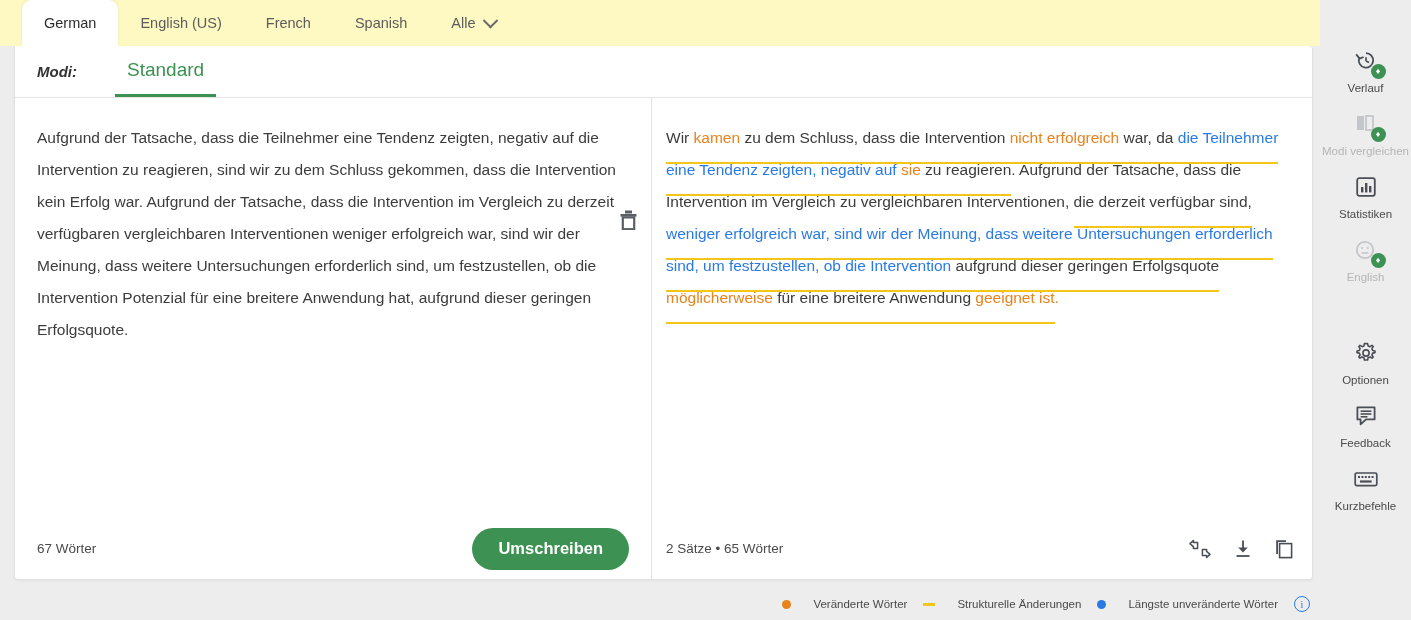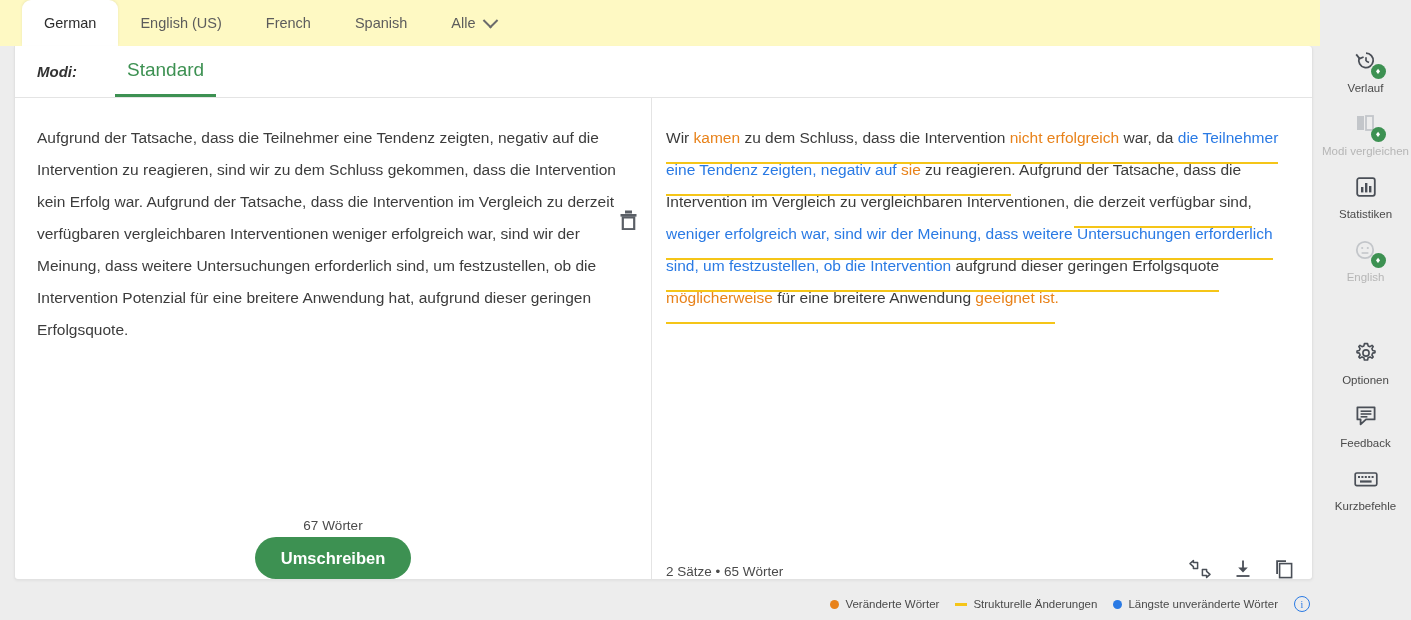--- a/index.html
+++ b/index.html
@@ -74,22 +74,22 @@
   
   .tok-orange{color:#e8821a;}
   .tok-blue{color:#2a7ae4;}
   .u-yellow{border-bottom:2px solid #f5c518;padding-bottom:16px;}
 
   
   .pane-footer{
     position:absolute;left:0;bottom:0;width:100%;height:61px;
     display:flex;align-items:center;box-sizing:border-box;
   }
-  .pane-left .pane-footer{padding:0 22px;justify-content:space-between;flex-direction:column;}
-  .pane-right .pane-footer{padding:0 18px 0 14px;justify-content:space-between;align-items:flex-end;}
+  .pane-left .pane-footer{padding:0 22px;justify-content:space-between;}
+  .pane-right .pane-footer{padding:0 18px 0 14px;justify-content:space-between;}
   .count-text{font-size:13.5px;color:#4a4a4a;}
   .rewrite-btn{
     background:#3d9152;color:#fff;border:none;border-radius:22px;
     padding:0 26px;height:42px;font-size:16.5px;font-weight:bold;
     font-family:"Liberation Sans", sans-serif;cursor:pointer;
   }
   .out-actions{display:flex;align-items:center;gap:22px;}
   .out-actions .ico{cursor:pointer;display:flex;align-items:center;}
 
   
@@ -110,21 +110,21 @@
   }
   .side-label{font-size:11.5px;color:#4a4a4a;text-align:center;margin-top:5px;line-height:14px;}
   .side-item.disabled .side-label{color:#b6b6b6;}
   .spacer{height:40px;}
 
   
   .legend{
     position:absolute;right:101px;bottom:8px;
     display:flex;align-items:center;gap:16px;font-size:11.5px;color:#4a4a4a;
   }
-  .legend .item{display:flex;align-items:center;gap:6px;}
+  .legend .item{display:flex;align-items:center;gap:22px;}
   .dot{width:9px;height:9px;border-radius:50%;display:inline-block;}
   .dash{width:12px;height:3px;display:inline-block;}
   .info-ico{
     width:14px;height:14px;border-radius:50%;border:1.4px solid #2a7ae4;
     color:#2a7ae4;font-size:10px;display:flex;align-items:center;justify-content:center;
     font-family:"Liberation Serif", serif;cursor:pointer;
   }
 </style>
 </head>
 <body>

